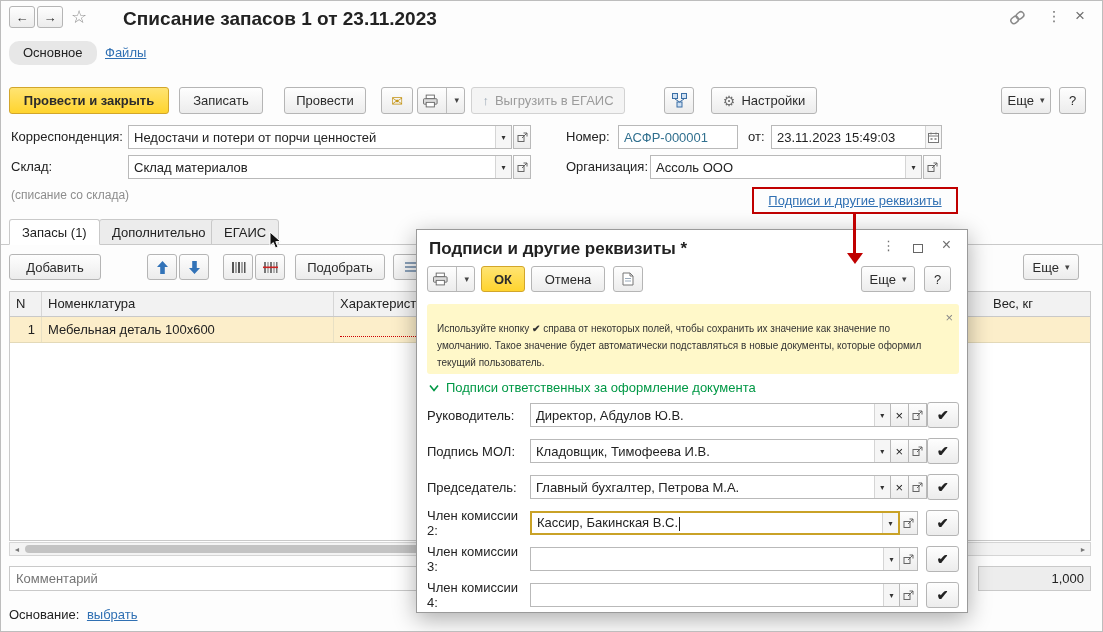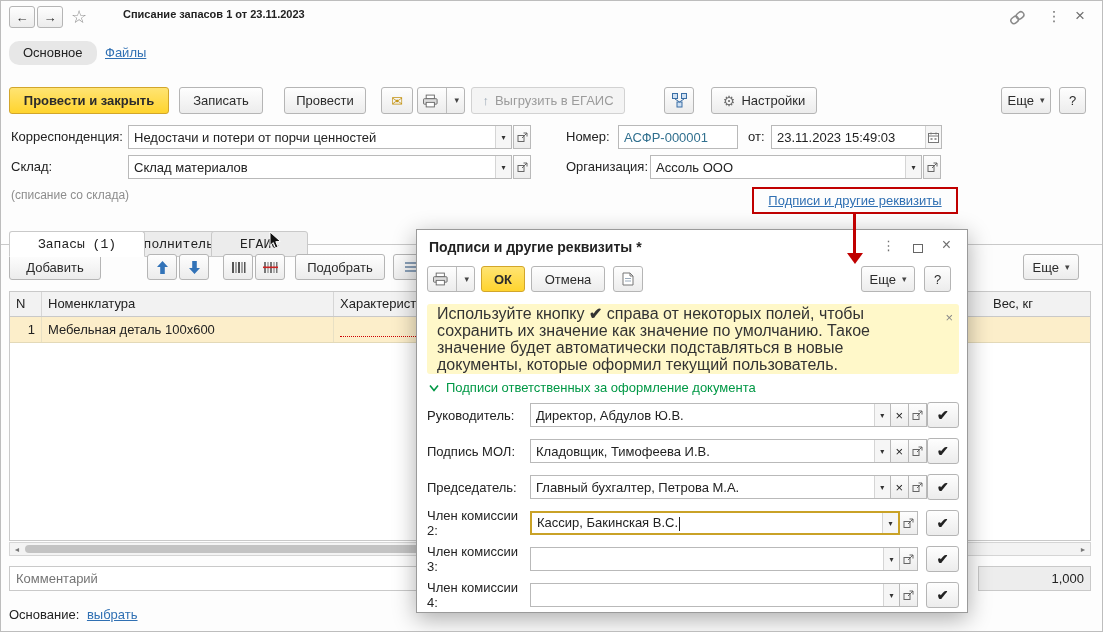--- a/index.html
+++ b/index.html
@@ -18,22 +18,22 @@
   .inp { position: absolute; height: 24px; background: #fff; border: 1px solid #b9b9b9; display: flex; align-items: center; }
   .inp .txt { flex: 1; padding: 0 5px; white-space: nowrap; overflow: hidden; }
   .dd { width: 16px; align-self: stretch; display: flex; align-items: center; justify-content: center;
         font-size: 8px; color: #333; border-left: 1px solid #d5d5d5; background: #f6f6f6; }
   .sq-btn { position: absolute; width: 18px; height: 24px; border: 1px solid #b9b9b9;
             background: linear-gradient(#fdfdfd,#ededed); display: flex; align-items: center; justify-content: center; }
   .link { color: #3070b3; text-decoration: underline; cursor: pointer; white-space: nowrap; }
   .hint { color: #8d8d8d; font-size: 12px; }
   
   .tabstrip { position: absolute; left: 0; top: 218px; width: 1103px; height: 26px; border-bottom: 1px solid #c9c9c9; }
-  .tab { position: absolute; top: 12px; height: 26px; line-height: 25px; padding: 0 28px;
-         border: 1px solid #c9c9c9; border-radius: 3px 3px 0 0; background: #ececec; font-family: Liberation Mono, monospace; }
+  .tab { position: absolute; top: 0; height: 26px; line-height: 25px; padding: 0 12px;
+         border: 1px solid #c9c9c9; border-radius: 3px 3px 0 0; background: #ececec; }
   .tab.active { background: #fff; border-bottom-color: #fff; z-index: 2; }
   
   .tablebox { position: absolute; left: 8px; top: 290px; width: 1082px; height: 250px; border: 1px solid #c9c9c9; background: #fff; }
   .thead { display: flex; height: 25px; background: #f2f2f2; border-bottom: 1px solid #c9c9c9; }
   .th { border-right: 1px solid #d6d6d6; padding: 0 6px; line-height: 24px; overflow: hidden; white-space: nowrap; }
   .trow { display: flex; height: 26px; background: #fceeca; border-bottom: 1px solid #e3d9b8; }
   .td { border-right: 1px solid #e8e0c4; padding: 0 6px; line-height: 25px; overflow: hidden; white-space: nowrap; position: relative; }
   .red-dotted { position: absolute; left: 6px; bottom: 5px; width: 78px; border-bottom: 1px dotted #cc0000; }
   
   .hscroll { position: absolute; left: 8px; top: 541px; width: 1082px; height: 14px; background: #f3f3f3; border: 1px solid #d5d5d5; }
@@ -41,23 +41,23 @@
   .hs-thumb { position: absolute; left: 15px; top: 2px; width: 480px; height: 8px; background: #c3c3c3; border-radius: 4px; }
   
   .red-box { position: absolute; left: 751px; top: 186px; width: 206px; height: 27px; border: 2px solid #c00000;
              display: flex; align-items: center; justify-content: center; z-index: 5; background: #fdfdfd; }
   .red-line { position: absolute; left: 852px; top: 213px; width: 3px; height: 40px; background: #c00000; z-index: 30; }
   .red-head { position: absolute; left: 846px; top: 252px; width: 0; height: 0; border-left: 8px solid transparent;
               border-right: 8px solid transparent; border-top: 11px solid #c00000; z-index: 30; }
   
   .dialog { position: absolute; left: 415px; top: 228px; width: 552px; height: 384px; background: #fff;
             border: 1px solid #9a9a9a; box-shadow: 0 6px 22px rgba(0,0,0,.32); z-index: 10; }
-  .dlg-title { position: absolute; left: 12px; top: 9px; font-size: 14px; font-weight: 700; }
+  .dlg-title { position: absolute; left: 12px; top: 9px; font-size: 17px; font-weight: 700; }
   .dlg-info { position: absolute; left: 10px; top: 74px; width: 532px; height: 70px; background: #fff8c9;
-              border-radius: 3px; padding: 1px 30px 8px 10px; font-size: 16px; line-height: 17px; color: #333; }
+              border-radius: 3px; padding: 16px 30px 8px 10px; font-size: 10px; line-height: 17px; color: #333; }
   .dlg-section { position: absolute; left: 12px; top: 150px; display: flex; align-items: center; gap: 7px;
                  color: #009845; font-size: 13px; }
   .dlg-row { position: absolute; left: 10px; width: 532px; display: flex; align-items: center; height: 26px; }
   .dlg-row .rlbl { width: 103px; flex-shrink: 0; }
   .ref-box { width: 370px; height: 24px; background: #fff; border: 1px solid #b9b9b9; display: flex; align-items: center; }
   .ref-box.focused { border: 2px solid #c9a227; }
   .ref-box .txt { flex: 1; padding: 0 5px; white-space: nowrap; overflow: hidden; }
   .mini { width: 18px; height: 24px; border: 1px solid #b9b9b9; border-left: none;
           background: linear-gradient(#fdfdfd,#ededed); display: flex; align-items: center; justify-content: center; flex-shrink: 0; }
   .check-btn { margin-left: auto; width: 33px; height: 26px; border: 1px solid #b5b5b5; border-radius: 3px;
@@ -74,21 +74,21 @@
 
   <div class="btn" style="left:8px; top:5px; width:26px; height:22px; padding:0;">
     <span>←</span>
   </div>
   <div class="btn" style="left:36px; top:5px; width:26px; height:22px; padding:0;">
     <span>→</span>
   </div>
   <div class="abs" style="left:70px; top:5px; font-size:18px; color:#8f8f8f;">
     <span>☆</span>
   </div>
-  <div class="abs" style="left:122px; top:7px; font-size:11px; font-weight:700;">Списание запасов 1 от 23.11.2023</div>
+  <div class="abs" style="left:122px; top:7px; font-size:19px; font-weight:700;">Списание запасов 1 от 23.11.2023</div>
 
   <div class="abs" style="left:1008px; top:9px;">
     <svg width="17" height="15" viewBox="0 0 17 15">
         <g transform="rotate(-40 8 8)" fill="none" stroke="#8a8a8a" stroke-width="1.5">
       <rect x="1" y="5" width="8" height="6" rx="3"></rect>
           <rect x="8" y="5" width="8" height="6" rx="3"></rect>
         </g>
       </svg>
   </div>
   <div class="abs icon-gray" style="left:1046px; top:7px; font-size:14px;">

